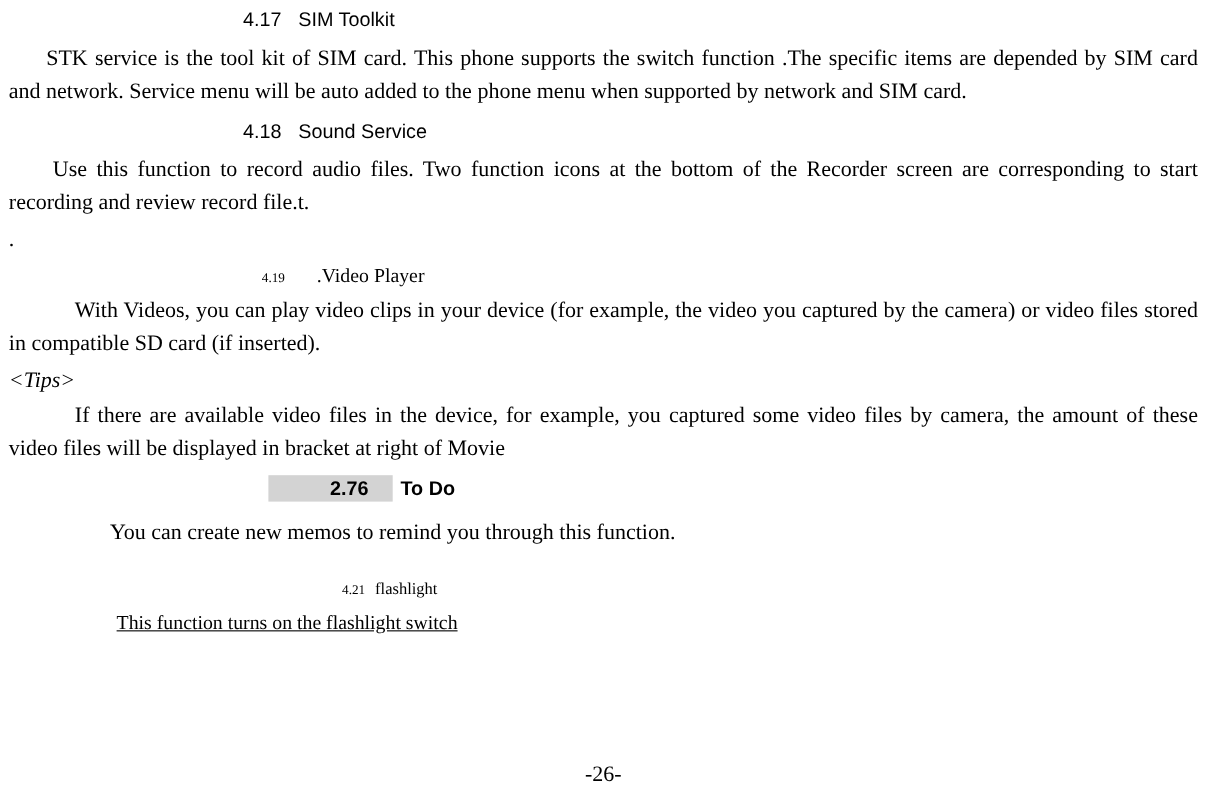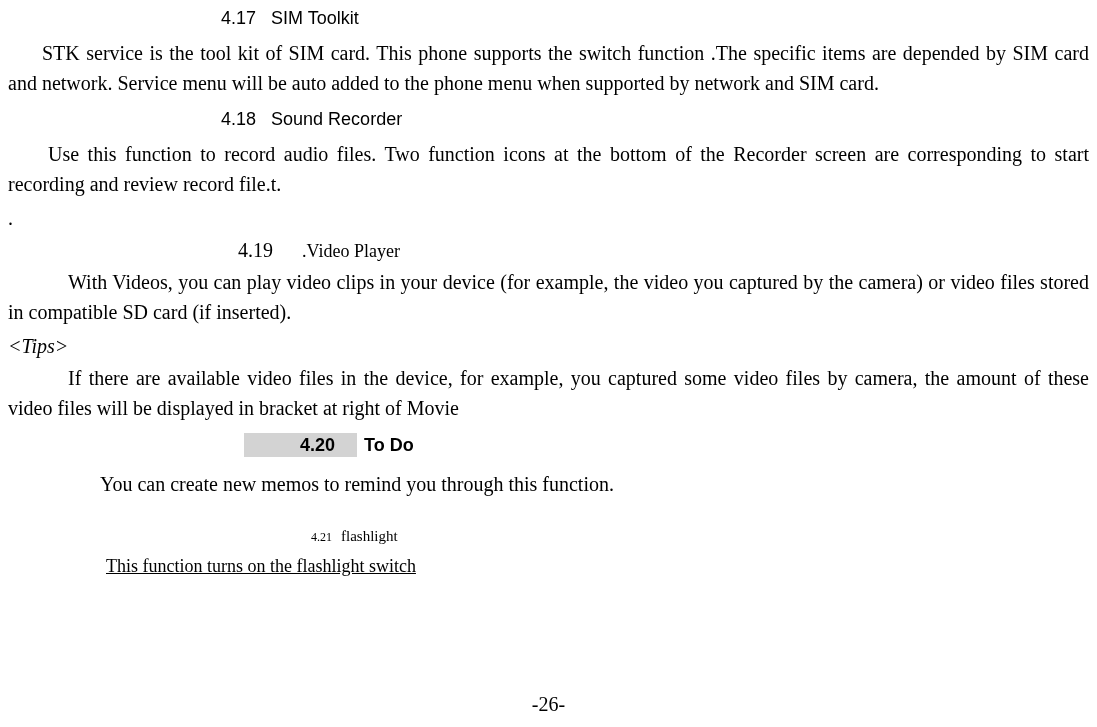--- a/index.html
+++ b/index.html
@@ -43,21 +43,21 @@
     }
     .indent-xlarge {
       text-indent: 92px;
     }
     .heading-419 {
       margin-left: 230px;
       margin-bottom: 2px;
       margin-top: 2px;
     }
     .heading-419 .num {
-      font-size: 20px;
+      font-size: 12px;
       margin-right: 24px;
     }
     .heading-419 .title {
       font-size: 18px;
     }
     .tips {
       font-style: italic;
       margin-bottom: 2px;
     }
     .tips-body {
@@ -117,35 +117,35 @@
 <body>
 
 <div class="heading">
   <span class="num">4.17</span>
   <span>SIM Toolkit</span>
 </div>
 <p class="para indent-small">STK service is the tool kit of SIM card. This phone supports the switch function .The specific items are depended by SIM card and network. Service menu will be auto added to the phone menu when supported by network and SIM card.</p>
 
 <div class="heading" style="margin-top:8px;">
   <span class="num">4.18</span>
-  <span>Sound Recorder</span>
+  <span>Sound Service</span>
 </div>
 <p class="para indent-med">Use this function to record audio files. Two function icons at the bottom of the Recorder screen are corresponding to start recording and review record file.t.</p>
 <p class="solo-dot">.</p>
 
 <div class="heading-419">
   <span class="num">4.19</span>
   <span class="title">.Video Player</span>
 </div>
 <p class="para indent-large">With Videos, you can play video clips in your device (for example, the video you captured by the camera) or video files stored in compatible SD card (if inserted).</p>
 <p class="tips">&lt;Tips&gt;</p>
 <p class="tips-body">If there are available video files in the device, for example, you captured some video files by camera, the amount of these video files will be displayed in bracket at right of Movie</p>
 
 <div class="heading-420">
-  <span class="num">4.20</span>
+  <span class="num">2.76</span>
   <span class="title">To Do</span>
 </div>
 <p class="para indent-xlarge">You can create new memos to remind you through this function.</p>
 
 <div class="heading-421">
   <span class="num">4.21</span>
   <span class="title">flashlight</span>
 </div>
 <p class="para-421">This function turns on the flashlight switch</p>
 

